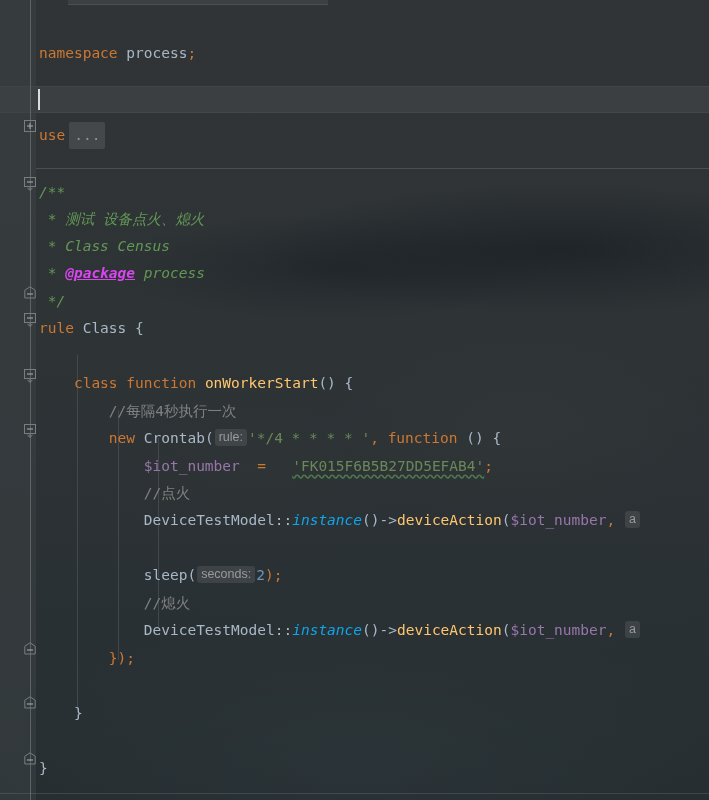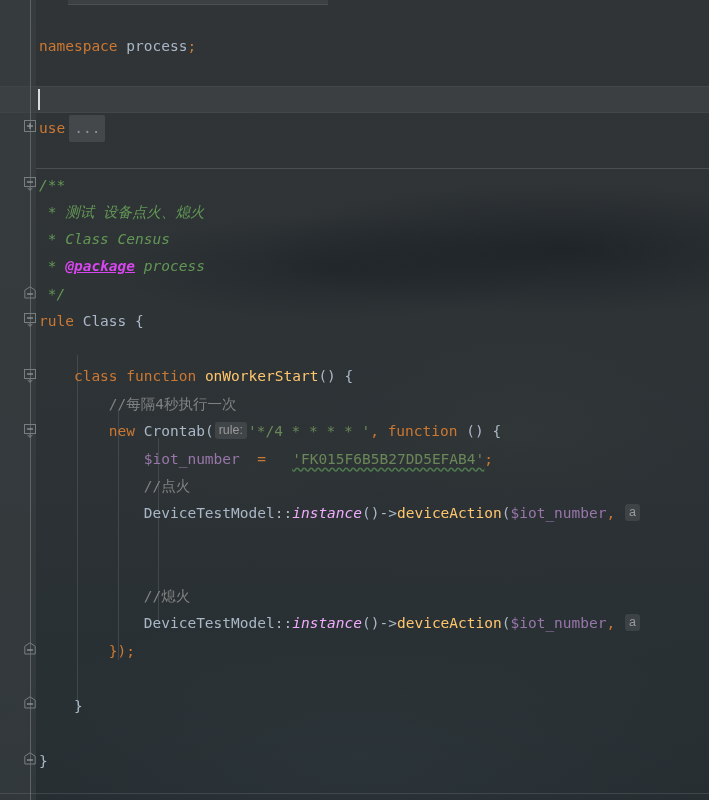--- a/index.html
+++ b/index.html
@@ -58,21 +58,21 @@
   
   .code {
     position:absolute; left:36px; top:0; right:0; bottom:0;
     z-index:3;
     font-size:14.5px;
     line-height:27px;
     letter-spacing:0px;
     white-space:pre;
     color:#a9b7c6;
   }
-  .line { position:absolute; left:0; width:673px; height:27px; white-space:pre; }
+  .line { position:absolute; left:0; width:673px; height:27px; white-space:pre;margin-top:7px; }
   .line .txt { position:relative; left:3px; }
 
   
   .curline {
     position:absolute; left:0; top:86px; width:709px; height:27px;
     background:rgba(255,255,255,.055);
     border-top:1px solid rgba(255,255,255,.045);
     border-bottom:1px solid rgba(255,255,255,.045);
     z-index:2;
   }
@@ -96,21 +96,21 @@
   .bottom-rule {
     position:absolute; left:0; bottom:6px; width:709px; height:1px;
     background:rgba(150,160,165,.22); z-index:5;
   }
 
   
   .kw   { color:#cc7832; }
   .id   { color:#a9b7c6; }            
   .cls  { color:#a9b7c6; }
   .meth { color:#ffc66d; }            
-  .methi{ color:#f0abfc; font-style:italic; }
+  .methi{ color:#0ea5e9; font-style:italic; }
   .var  { color:#9876aa; }            
   .str  { color:#6a8759; }            
   .num  { color:#6897bb; }            
   .cmt  { color:#808080; }            
   .doc  { color:#629755; font-style:italic; }   
   .doctag { color:#d946ef; font-style:italic; font-weight:bold; text-decoration:underline; }
   .op   { color:#cc7832; }
 
   
   .hint {
@@ -272,20 +272,21 @@
     
     <div class="line" style="top:446px;"><span class="txt">            <span class="var">$iot_number</span>  <span class="op">=</span>   <span class="str squig">'FK015F6B5B27DD5EFAB4'</span><span class="op">;</span></span></div>
 
     
     <div class="line" style="top:473px;"><span class="txt">            <span class="cmt">//点火</span></span></div>
 
     
     <div class="line" style="top:500px;"><span class="txt">            <span class="cls">DeviceTestModel</span><span class="id">::</span><span class="methi">instance</span><span class="id">()</span><span class="id">-&gt;</span><span class="meth">deviceAction</span><span class="id">(</span><span class="var">$iot_number</span><span class="op">,</span> <span class="hint">a</span></span></div>
 
     
+    <div class="line" style="top:555px;"><span class="txt">            <span class="meth" style="color:#a9b7c6;">sleep</span><span class="id">(</span><span class="hint">seconds:</span><span class="num">2</span><span class="op">);</span></span></div>
 
     
     <div class="line" style="top:583px;"><span class="txt">            <span class="cmt">//熄火</span></span></div>
 
     
     <div class="line" style="top:610px;"><span class="txt">            <span class="cls">DeviceTestModel</span><span class="id">::</span><span class="methi">instance</span><span class="id">()</span><span class="id">-&gt;</span><span class="meth">deviceAction</span><span class="id">(</span><span class="var">$iot_number</span><span class="op">,</span> <span class="hint">a</span></span></div>
 
     
     <div class="line" style="top:638px;"><span class="txt">        <span class="op">});</span></span></div>
 

